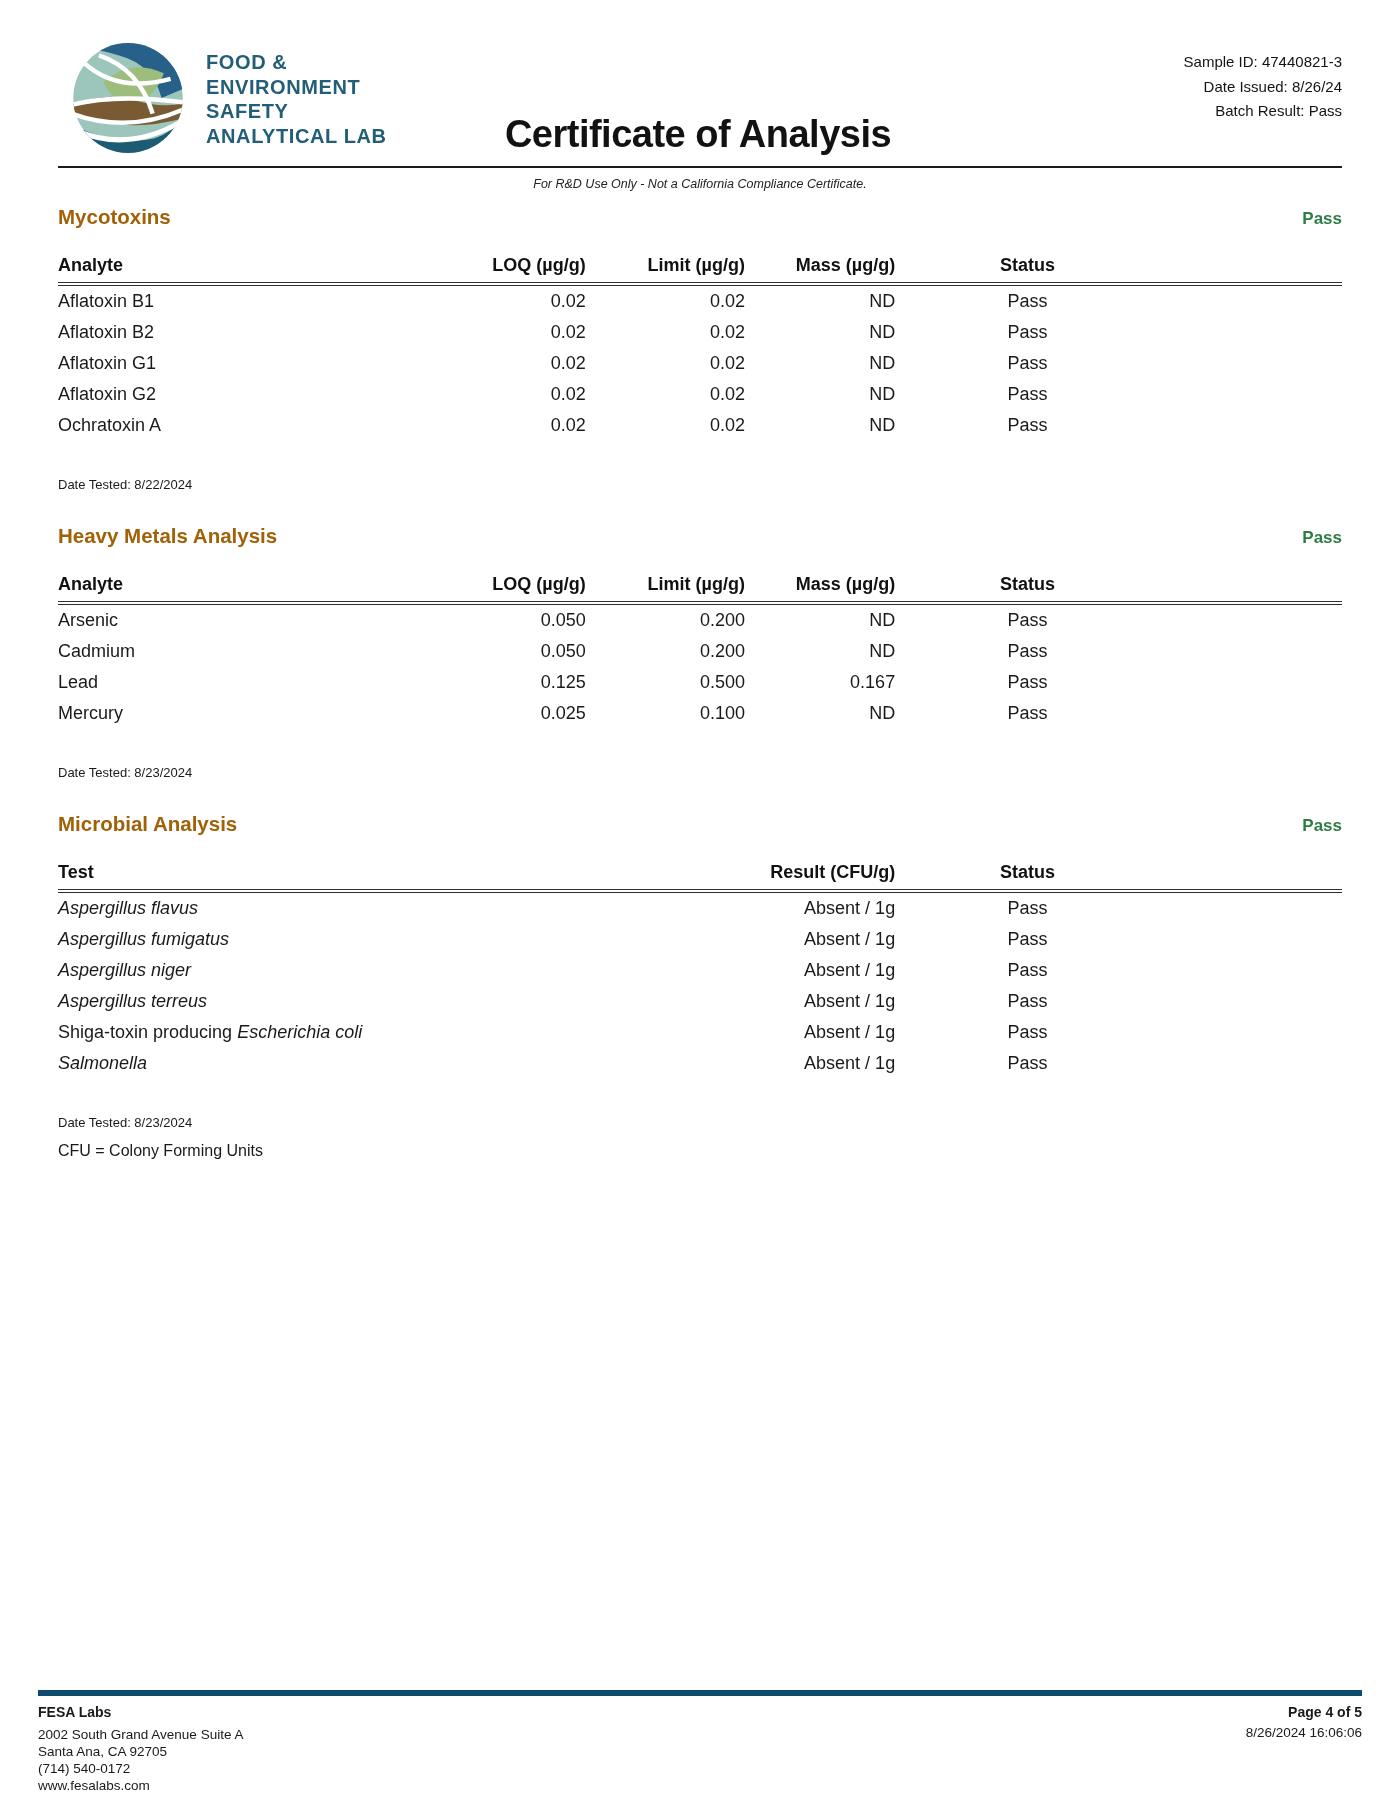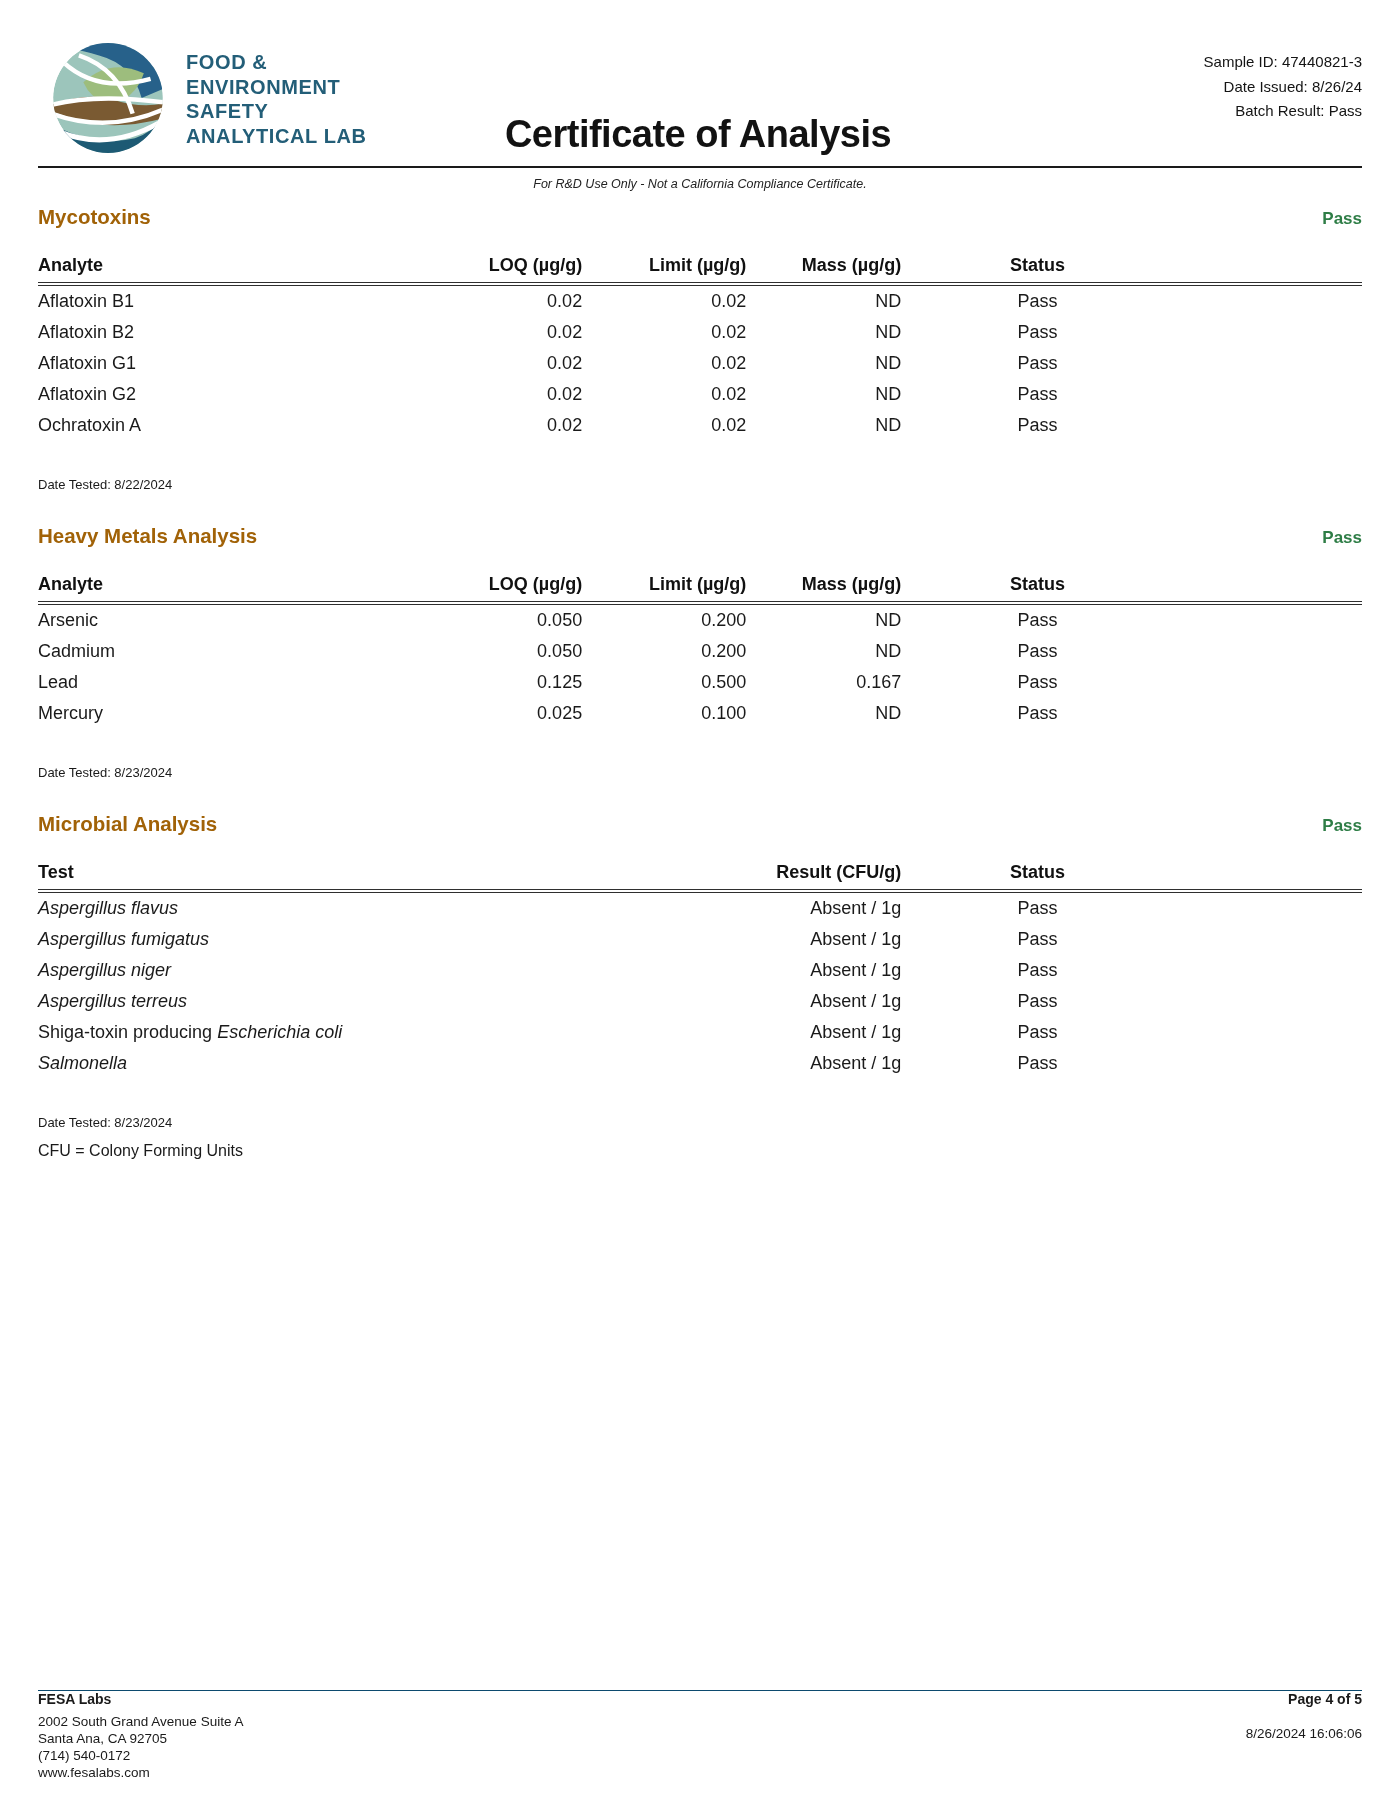--- a/index.html
+++ b/index.html
@@ -5,21 +5,21 @@
   * { margin:0; padding:0; box-sizing:border-box; }
   html,body { background:#ffffff; }
   .page {
     position:relative;
     width:1400px; height:1812px;
     background:#ffffff;
     font-family:"Liberation Sans", sans-serif;
     color:#1a1a1a;
     overflow:hidden;
   }
-  .content { padding:0 38px; }
+  .content { padding:0 58px; }
 
   
   .header {
     position:relative;
     margin-top:33px;
     height:135px;
     border-bottom:2px solid #1a1a1a;
   }
   .logo-wrap { position:absolute; left:14px; top:9px; display:flex; align-items:flex-start; }
   .logo-mark { width:112px; height:112px; display:block; }
@@ -57,29 +57,30 @@
   .c-num, th.h-num { text-align:right; }
   .c-status, th.h-status { text-align:center; }
   .it { font-style:italic; }
 
   .date-tested { margin-top:36px; font-size:13px; color:#1a1a1a; }
   .cfu-note { margin-top:12px; font-size:16px; color:#1a1a1a; }
 
   
   .footer {
     position:absolute; left:38px; right:38px; top:1690px;
-    border-top:1px solid #0c4a6e;
+    border-top:6px solid #0c4a6e;
+    padding-top:8px;
     display:flex; justify-content:space-between;
     font-size:13.5px;
   }
   .footer-company { font-weight:bold; font-size:14px; margin-bottom:6px; }
   .footer-left div.addr { line-height:17px; }
   .footer-right { text-align:right; }
   .footer-page { font-weight:bold; font-size:14px; }
-  .footer-datetime { margin-top:19px; }
+  .footer-datetime { margin-top:5px; }
 </style>
 </head>
 <body>
 
 <div class="page">
   <div class="content">
 
     <div class="header">
       <div class="logo-wrap">
         <svg class="logo-mark" viewBox="0 0 100 100">

